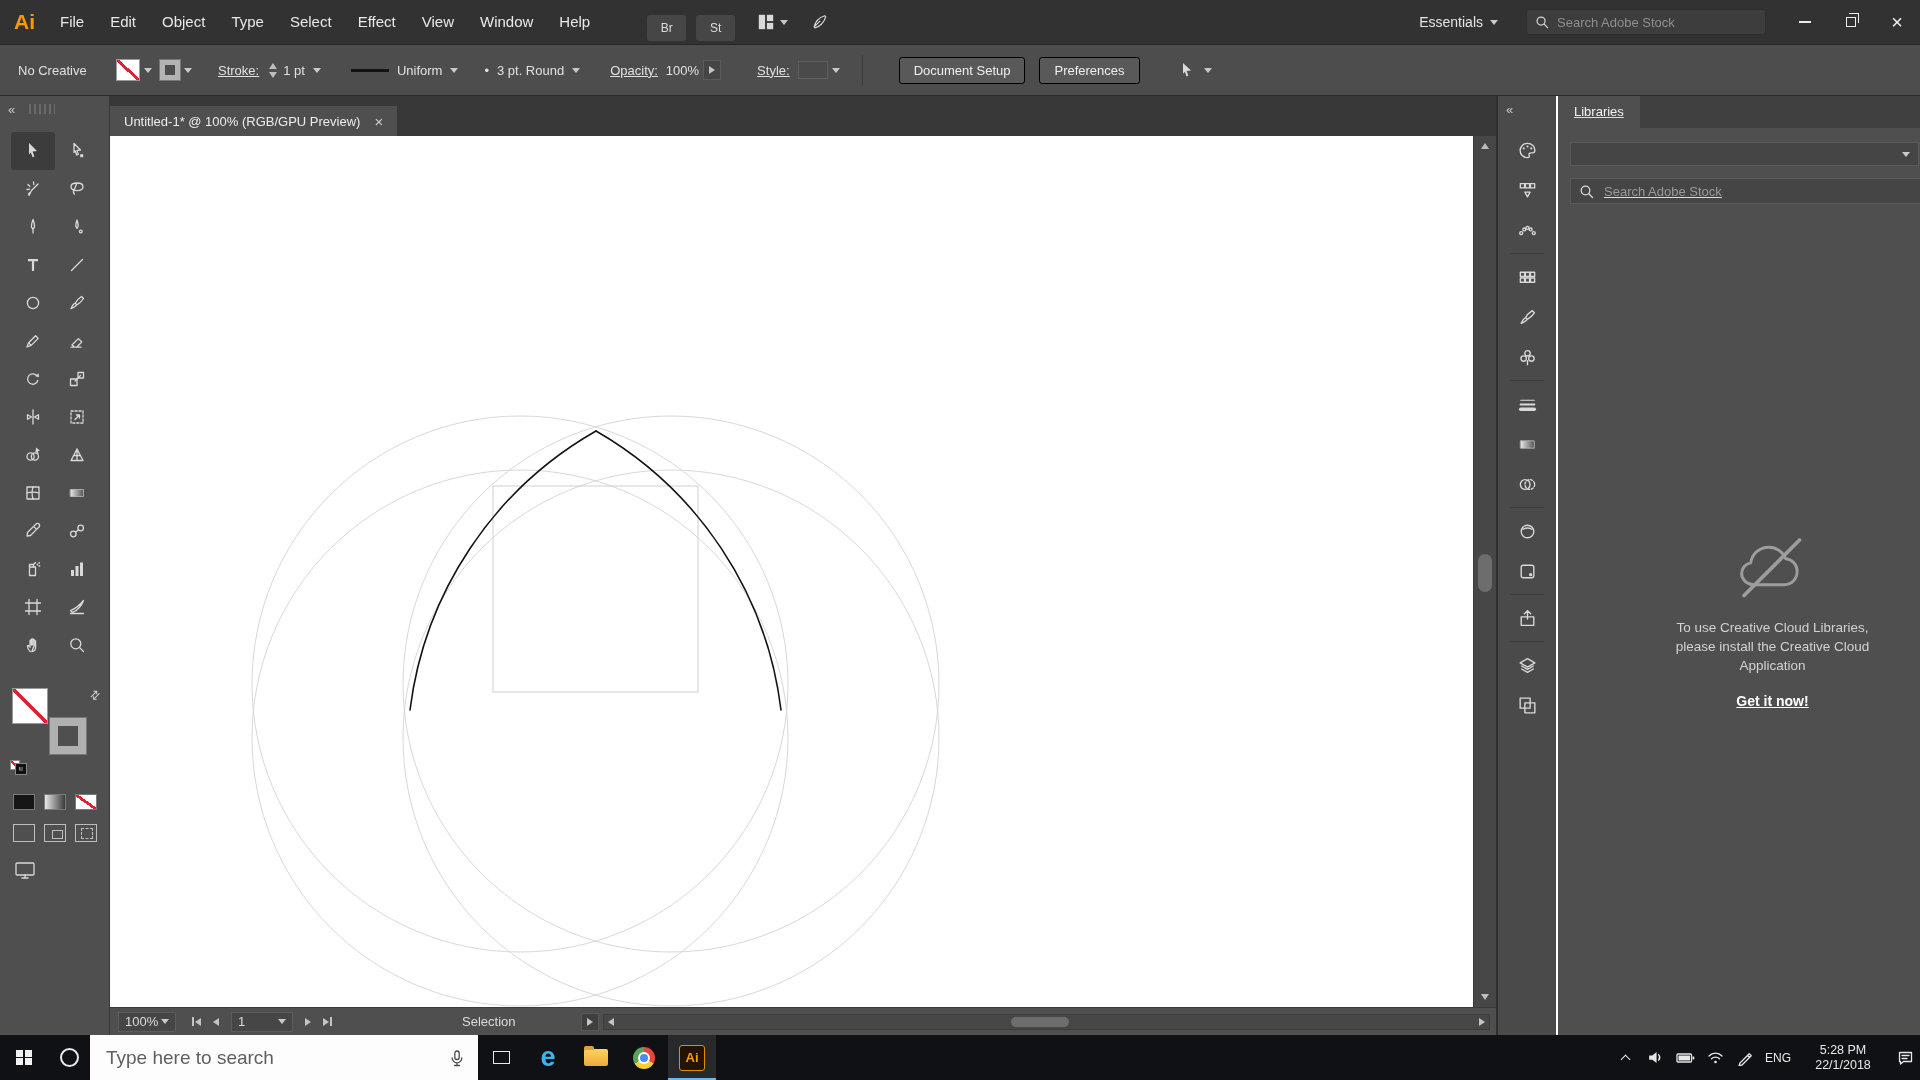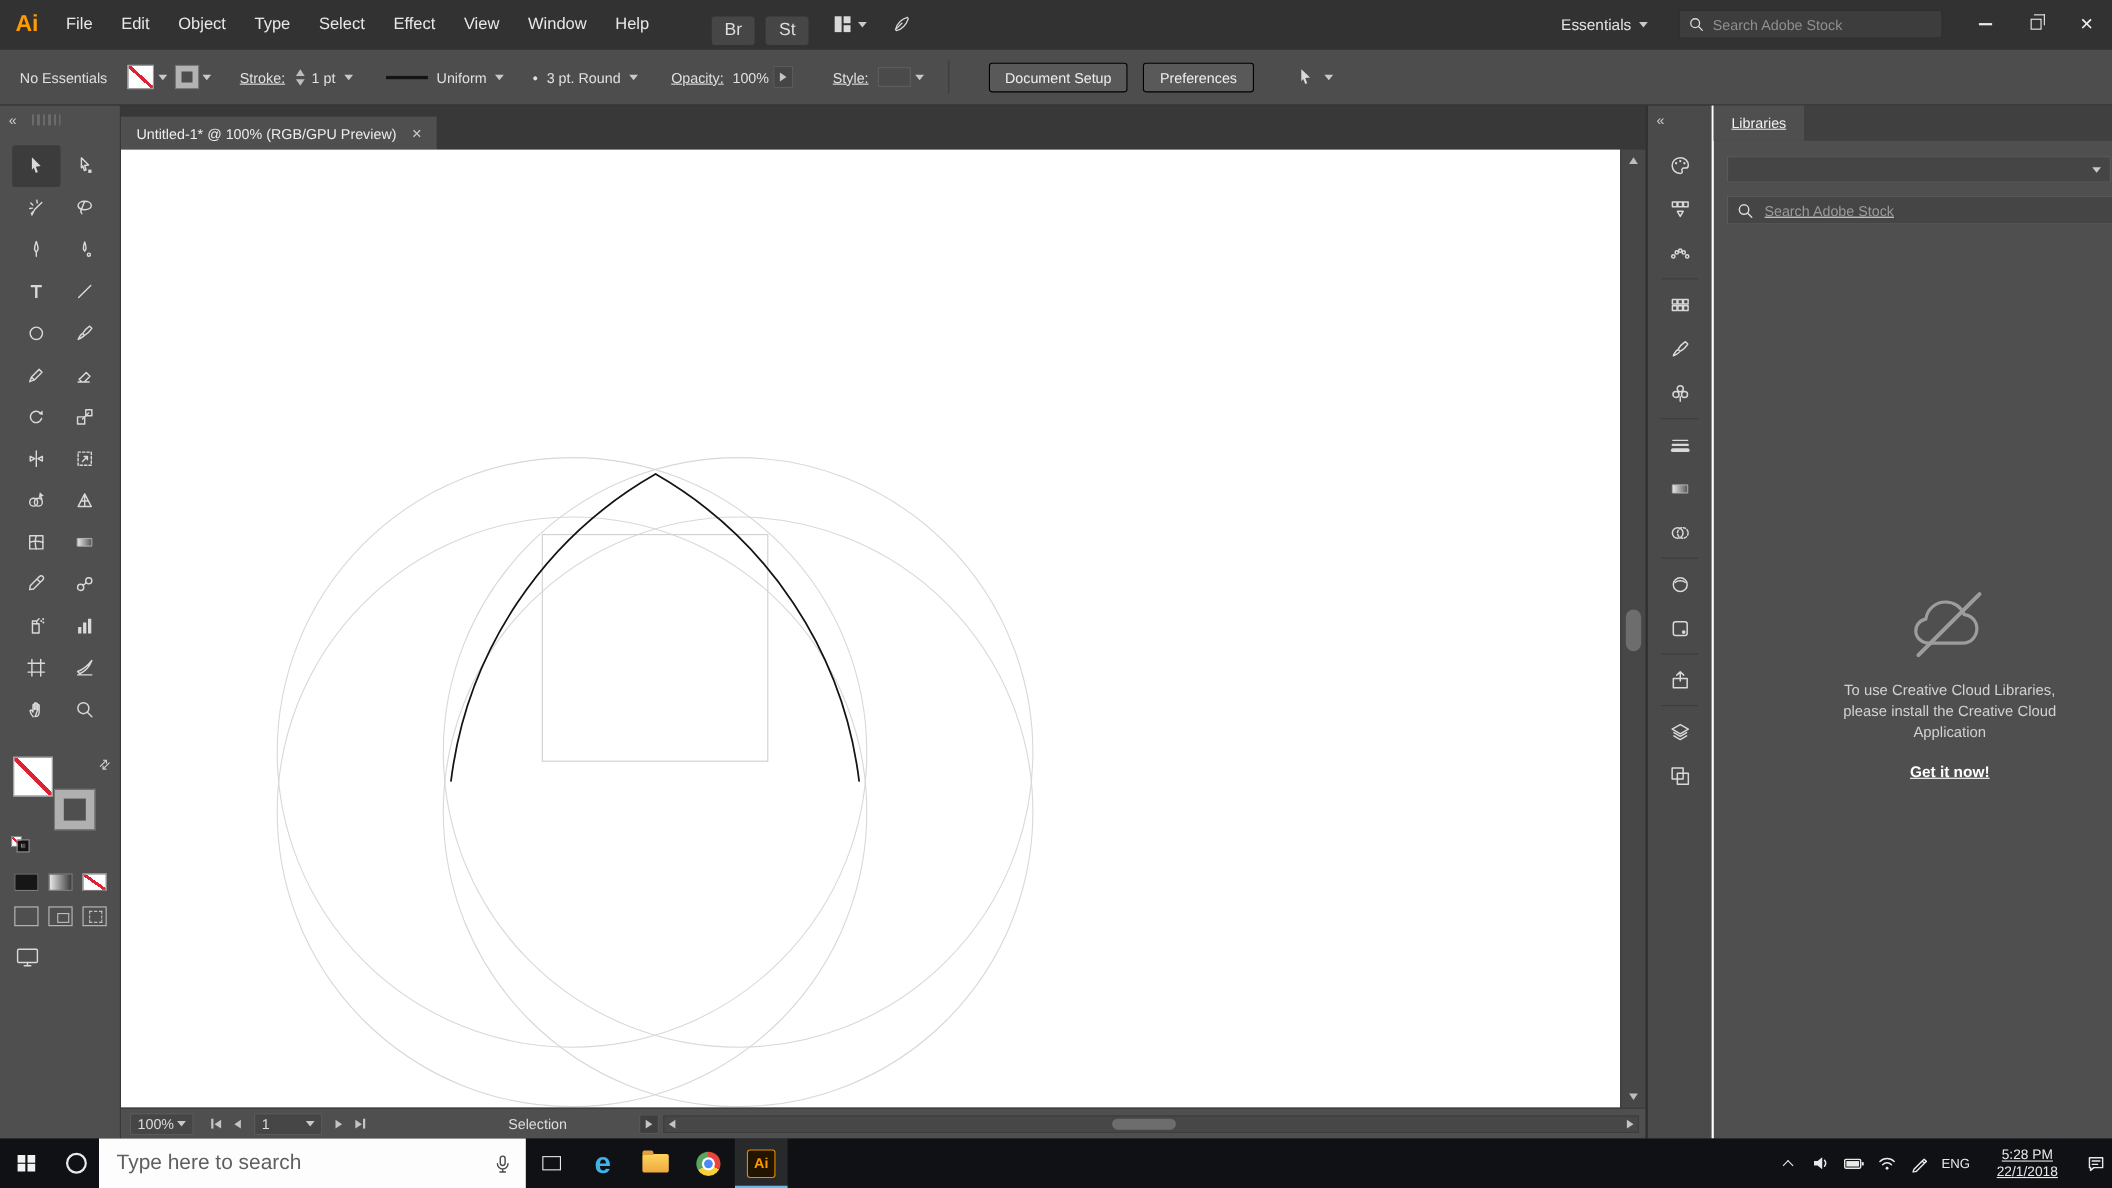--- a/index.html
+++ b/index.html
@@ -19,21 +19,21 @@
   .ulink{text-decoration:underline;}
   svg.ic{stroke:#d9d9d9;fill:none;stroke-width:1.3;stroke-linecap:round;stroke-linejoin:round;display:block;}
   svg.ic .f{fill:#d9d9d9;stroke:none;}
 
   
   #menu-bar{position:absolute;left:0;top:0;width:1920px;height:44px;background:#323232;
             display:flex;align-items:center;}
   .ai-logo{color:#ff9a00;font-weight:bold;font-size:21px;margin:0 12px 0 14px;}
   .menu-item{padding:0 13px;font-size:15px;color:#e8e8e8;line-height:44px;}
   .badge{width:39px;height:26px;background:#464646;border-radius:3px;display:flex;align-items:center;
-         justify-content:center;font-size:16px;color:#ddd;margin-left:10px;margin-top:12px;}
+         justify-content:center;font-size:12px;color:#ddd;margin-left:10px;margin-top:12px;}
   .badge.first{margin-left:44px;}
   .mb-ic{margin-left:22px;display:flex;align-items:center;gap:5px;}
   .spacer{flex:1;}
   .workspace{display:flex;align-items:center;gap:7px;font-size:14px;color:#e4e4e4;margin-right:28px;}
   .stock-search{width:240px;height:26px;background:#3d3d3d;border:1px solid #2e2e2e;border-radius:3px;
                 display:flex;align-items:center;padding:0 8px;gap:6px;}
   .stock-search input{flex:1;font-size:13px;color:#cfcfcf;}
   .stock-search input::placeholder,{color:#8f8f8f;}
   .stock-search input::placeholder{color:#8f8f8f;}
   .win-btns{display:flex;height:44px;margin-left:16px;}
@@ -178,21 +178,21 @@
           background:conic-gradient(#e8453c 0 33%,#f7d038 33% 66%,#58a55c 66% 100%);}
   .chrome::before{content:"";position:absolute;left:5px;top:5px;width:12px;height:12px;background:#fff;border-radius:50%;}
   .chrome::after{content:"";position:absolute;left:7px;top:7px;width:8px;height:8px;background:#4c8bf5;border-radius:50%;}
   .ai-tile{width:26px;height:26px;background:#231400;border:1px solid #e08c00;border-radius:3px;
            display:flex;align-items:center;justify-content:center;color:#ff9a00;font-weight:bold;font-size:13px;}
   .tray{display:flex;align-items:center;height:45px;}
   .tray-btn{width:30px;height:45px;display:flex;align-items:center;justify-content:center;}
   .tray-chevron{width:7px;height:7px;border-left:1.6px solid #e8e8e8;border-top:1.6px solid #e8e8e8;
                 transform:rotate(45deg);margin-top:3px;}
   .lang{font-size:12px;width:36px;text-align:center;}
-  .clock{width:86px;text-align:center;font-size:12.5px;line-height:15px;margin:0 4px;text-decoration:underline;}
+  .clock{width:86px;text-align:center;font-size:12.5px;line-height:15px;margin:0 4px;}
   .tray svg{stroke:#e8e8e8;fill:none;stroke-width:1.3;stroke-linecap:round;stroke-linejoin:round;}
 </style>
 </head>
 <body>
 
 <div class="app">
 
   <header id="menu-bar">
     <span class="ai-logo">Ai</span>
     <span class="menu-item">File</span>
@@ -238,21 +238,21 @@
       <span class="wbtn">
           <span class="restore-glyph"></span>
         </span>
       <span class="wbtn">
           <span class="close-glyph">×</span>
         </span>
     </span>
   </header>
 
   <div id="control-bar">
-    <span class="no-sel">No Essentials</span>
+    <span class="no-sel">No Creative</span>
     <span class="sw-group">
       <span class="fill-none-swatch"></span>
       <span class="chev"></span>
     </span>
     <span class="sw-group ml8">
       <span class="stroke-swatch"></span>
       <span class="chev"></span>
     </span>
     <span class="ulink ml26">Stroke:</span>
     <span class="spin">

